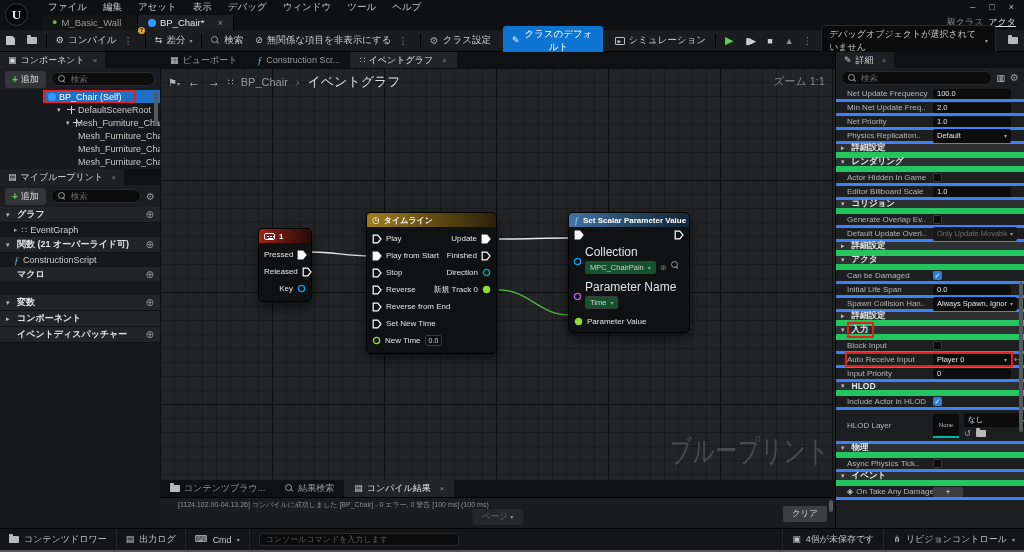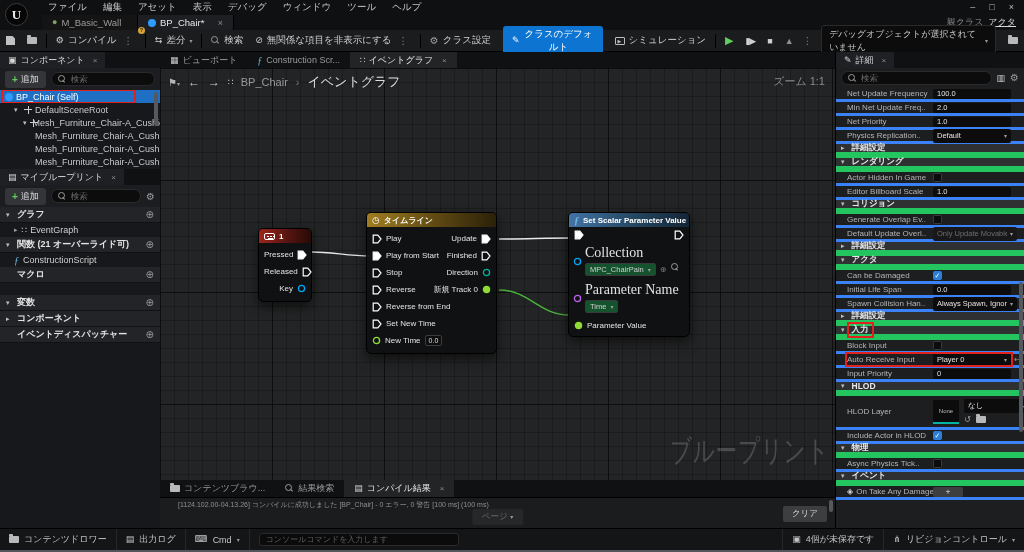--- a/index.html
+++ b/index.html
@@ -52,21 +52,21 @@
   .ptab{display:flex;align-items:center;gap:4px;height:16px;padding:0 8px;background:#1e2023;font-size:9px;color:#dadada;}
   .ptab .x{color:#8a8a8a;font-size:8px;margin-left:4px;}
   .addrow{height:22px;display:flex;align-items:center;gap:5px;padding:0 5px;background:#1c1d20;}
   .add-btn{display:flex;align-items:center;gap:3px;background:#333539;border:none;border-radius:3px;color:#e5e5e5;font-size:9px;padding:2px 7px;}
   .add-btn .pl{color:#5fce5f;font-weight:bold;font-size:10px;}
   .searchbox{flex:1;display:flex;align-items:center;gap:4px;background:#0c0c0d;border:1px solid #2a2a2a;border-radius:8px;height:14px;padding:0 6px;min-width:0;}
   .searchbox input{flex:1;background:transparent;border:none;outline:none;color:#ddd;font-size:8.5px;min-width:0;}
   .searchbox input::placeholder{color:#666;}
   .gear{color:#9a9a9a;font-size:10px;}
   .tree{position:relative;}
-  .tree-row{position:relative;display:flex;align-items:center;gap:3px;height:13px;font-size:9px;color:#c9c9c9;white-space:nowrap;overflow:hidden;}
+  .tree-row{position:relative;display:flex;align-items:center;gap:3px;height:13px;font-size:9px;color:#c9c9c9;white-space:nowrap;overflow:hidden;margin-left:43px;}
   .tree-row.selected{background:#1f6fc4;color:#fff;}
   .tree-row .arr{font-size:7px;color:#bdbdbd;width:7px;}
   .bp-ic{width:8px;height:8px;border-radius:50%;background:#2f9bff;display:inline-block;}
   .axes-ic{position:relative;width:8px;height:8px;display:inline-block;}
   .axes-ic::before{content:'';position:absolute;left:3.5px;top:0;width:1.2px;height:8px;background:#cfcfcf;}
   .axes-ic::after{content:'';position:absolute;left:0;top:3.5px;width:8px;height:1.2px;background:#cfcfcf;}
   .red-annot{position:absolute;border:2px solid #e2201d;pointer-events:none;z-index:5;}
   .vscroll{position:absolute;width:4px;border-radius:2px;background:#55585c;}
   .mybp-sec{height:16px;display:flex;align-items:center;background:#232427;border-bottom:1px solid #111;font-size:9px;color:#e3e3e3;font-weight:bold;padding:0 6px;gap:4px;}
   .mybp-sec .arr{font-size:7px;color:#bdbdbd;width:7px;}
@@ -105,21 +105,21 @@
   .gh-amber{background:linear-gradient(90deg,#a07d20 0%,#5d4812 55%,#2b2108 100%);}
   .gh-blue{background:linear-gradient(90deg,#4273a5 0%,#264independ763 55%,#142536 100%);}
   .gh-blue{background:linear-gradient(90deg,#4273a5 0%,#24465f 55%,#142536 100%);}
   .pins{padding:3px 0 4px 0;}
   .prow{display:flex;align-items:center;height:17px;padding:0 5px;gap:4px;}
   .prow .lbl{white-space:nowrap;}
   .prow .right{margin-left:auto;display:flex;align-items:center;gap:4px;}
   .valbox{display:inline-block;background:#0e0e0e;border:1px solid #3c3c3c;border-radius:2px;font-size:7px;color:#ddd;padding:0 3px;line-height:9px;}
   .sfield{padding:2px 6px 4px 16px;position:relative;}
   .sfield .fpin{position:absolute;left:4px;top:14px;}
-  .sfield .flbl{font-size:14px;color:#e2e2e2;margin-bottom:2px;font-family:Liberation Serif, serif;}
+  .sfield .flbl{font-size:12px;color:#e2e2e2;margin-bottom:2px;}
   .ndrop{display:inline-flex;align-items:center;gap:4px;background:#14532d;border:1px solid #3a3a3a;border-radius:2px;font-size:7.5px;color:#cfcfcf;padding:1px 4px;}
   .nicons{color:#7a7a7a;font-size:8px;margin-left:4px;}
 
   .btabs{height:17px;background:#101112;display:flex;}
   .log-area{position:relative;height:31px;background:#1b1c1d;border-top:1px solid #000;}
   .log-line{position:absolute;left:18px;top:2px;right:40px;font-size:7px;color:#8f8f8f;white-space:nowrap;overflow:hidden;}
   .page-btn{position:absolute;left:50%;transform:translateX(-50%);top:11px;background:#262728;border:none;border-radius:2px;color:#6f6f6f;font-size:8.5px;padding:2px 10px;}
   .clear-btn{position:absolute;right:8px;top:8px;background:#3d3e40;border:none;border-radius:2px;color:#dcdcdc;font-size:8.5px;padding:2px 9px;}
 
   
@@ -788,20 +788,31 @@
             <span class="d-val">
               <span class="d-input">0</span>
             </span>
           </span>
           <span class="d-side"></span>
         </div>
         <div class="d-sec">
           <span class="arr">▾</span>
           <span class="sec-t">HLOD</span>
         </div>
+        <div class="d-row">
+          <span class="d-main">
+            <span class="d-lbl">
+              <span>Include Actor in HLOD</span>
+            </span>
+            <span class="d-val">
+              <span class="d-check on">✓</span>
+            </span>
+          </span>
+          <span class="d-side"></span>
+        </div>
         <div class="d-row tall">
           <span class="d-main">
             <span class="d-lbl">
               <span>HLOD Layer</span>
             </span>
             <span class="d-val">
               <span class="hlod-wrap">
                 <span class="hlod-thumb">None</span>
                 <span class="hlod-right">
                   <span class="d-drop" style="width:64px;">
@@ -811,31 +822,20 @@
                   <span class="hlod-icons">
                     <span>↺</span>
                     <span class="folder"></span>
                   </span>
                 </span>
               </span>
             </span>
           </span>
           <span class="d-side"></span>
         </div>
-        <div class="d-row">
-          <span class="d-main">
-            <span class="d-lbl">
-              <span>Include Actor in HLOD</span>
-            </span>
-            <span class="d-val">
-              <span class="d-check on">✓</span>
-            </span>
-          </span>
-          <span class="d-side"></span>
-        </div>
         <div class="d-sec">
           <span class="arr">▾</span>
           <span class="sec-t">物理</span>
         </div>
         <div class="d-row">
           <span class="d-main">
             <span class="d-lbl">
               <span>Async Physics Tick..</span>
             </span>
             <span class="d-val">

